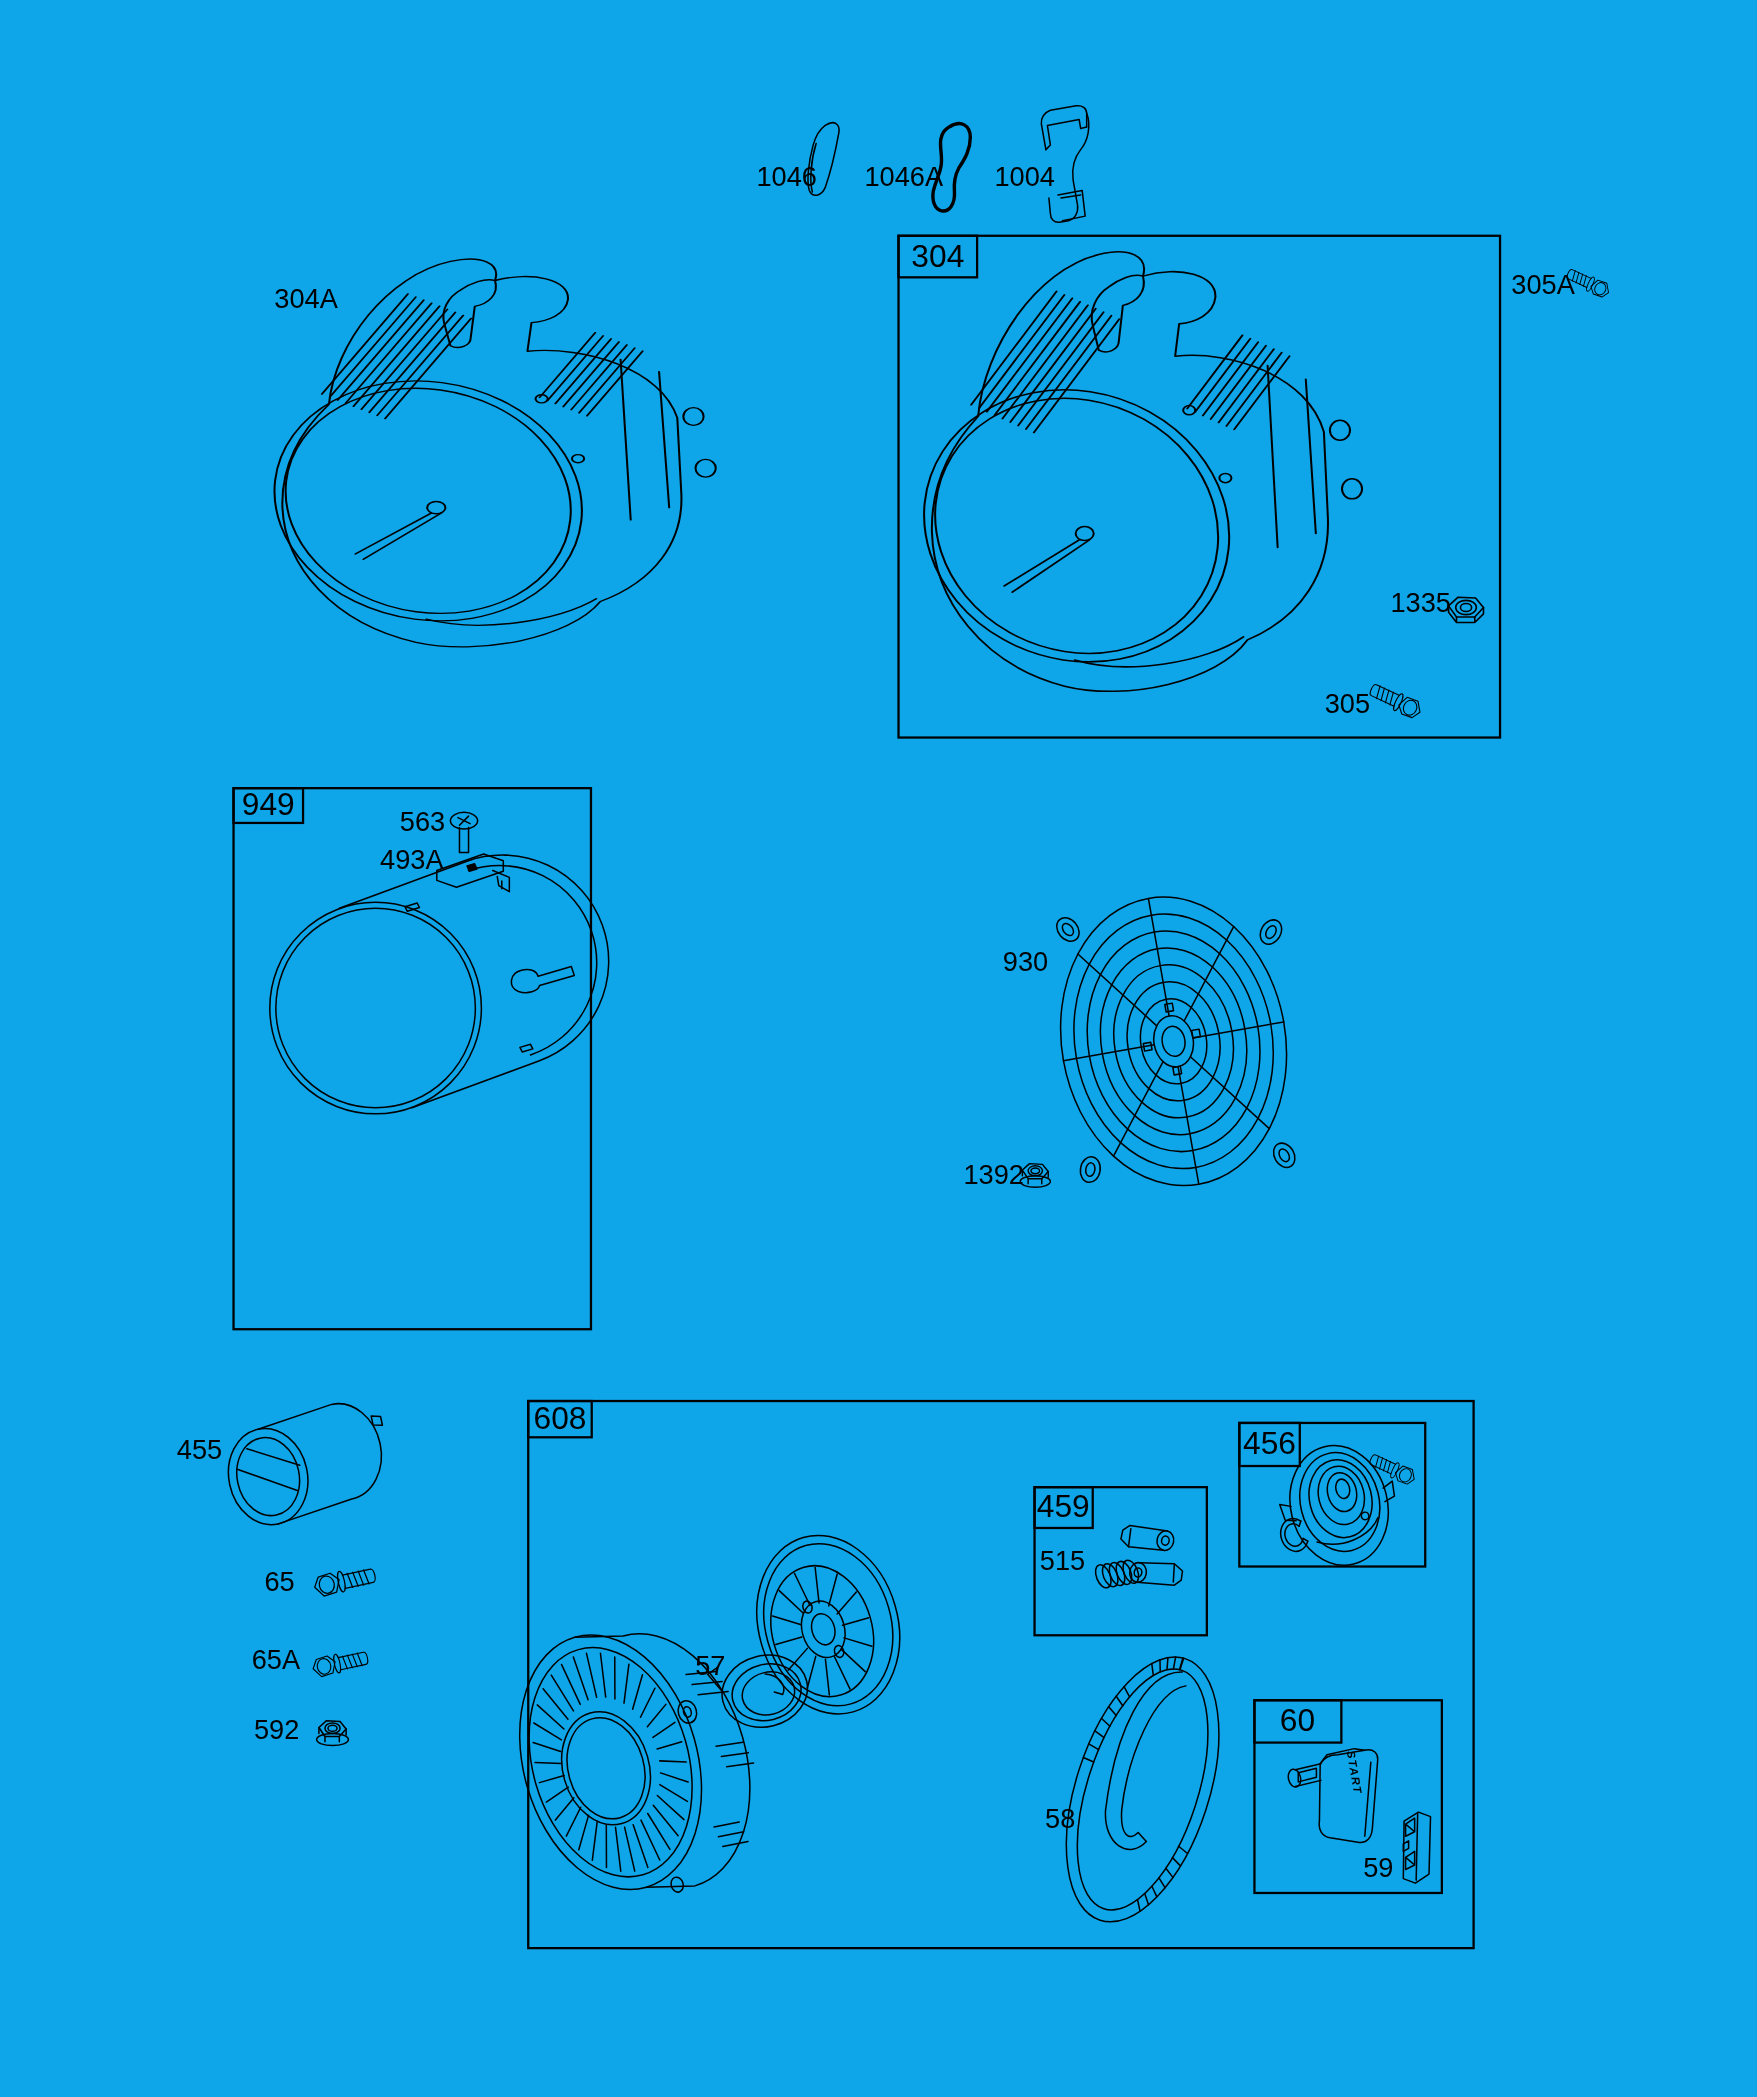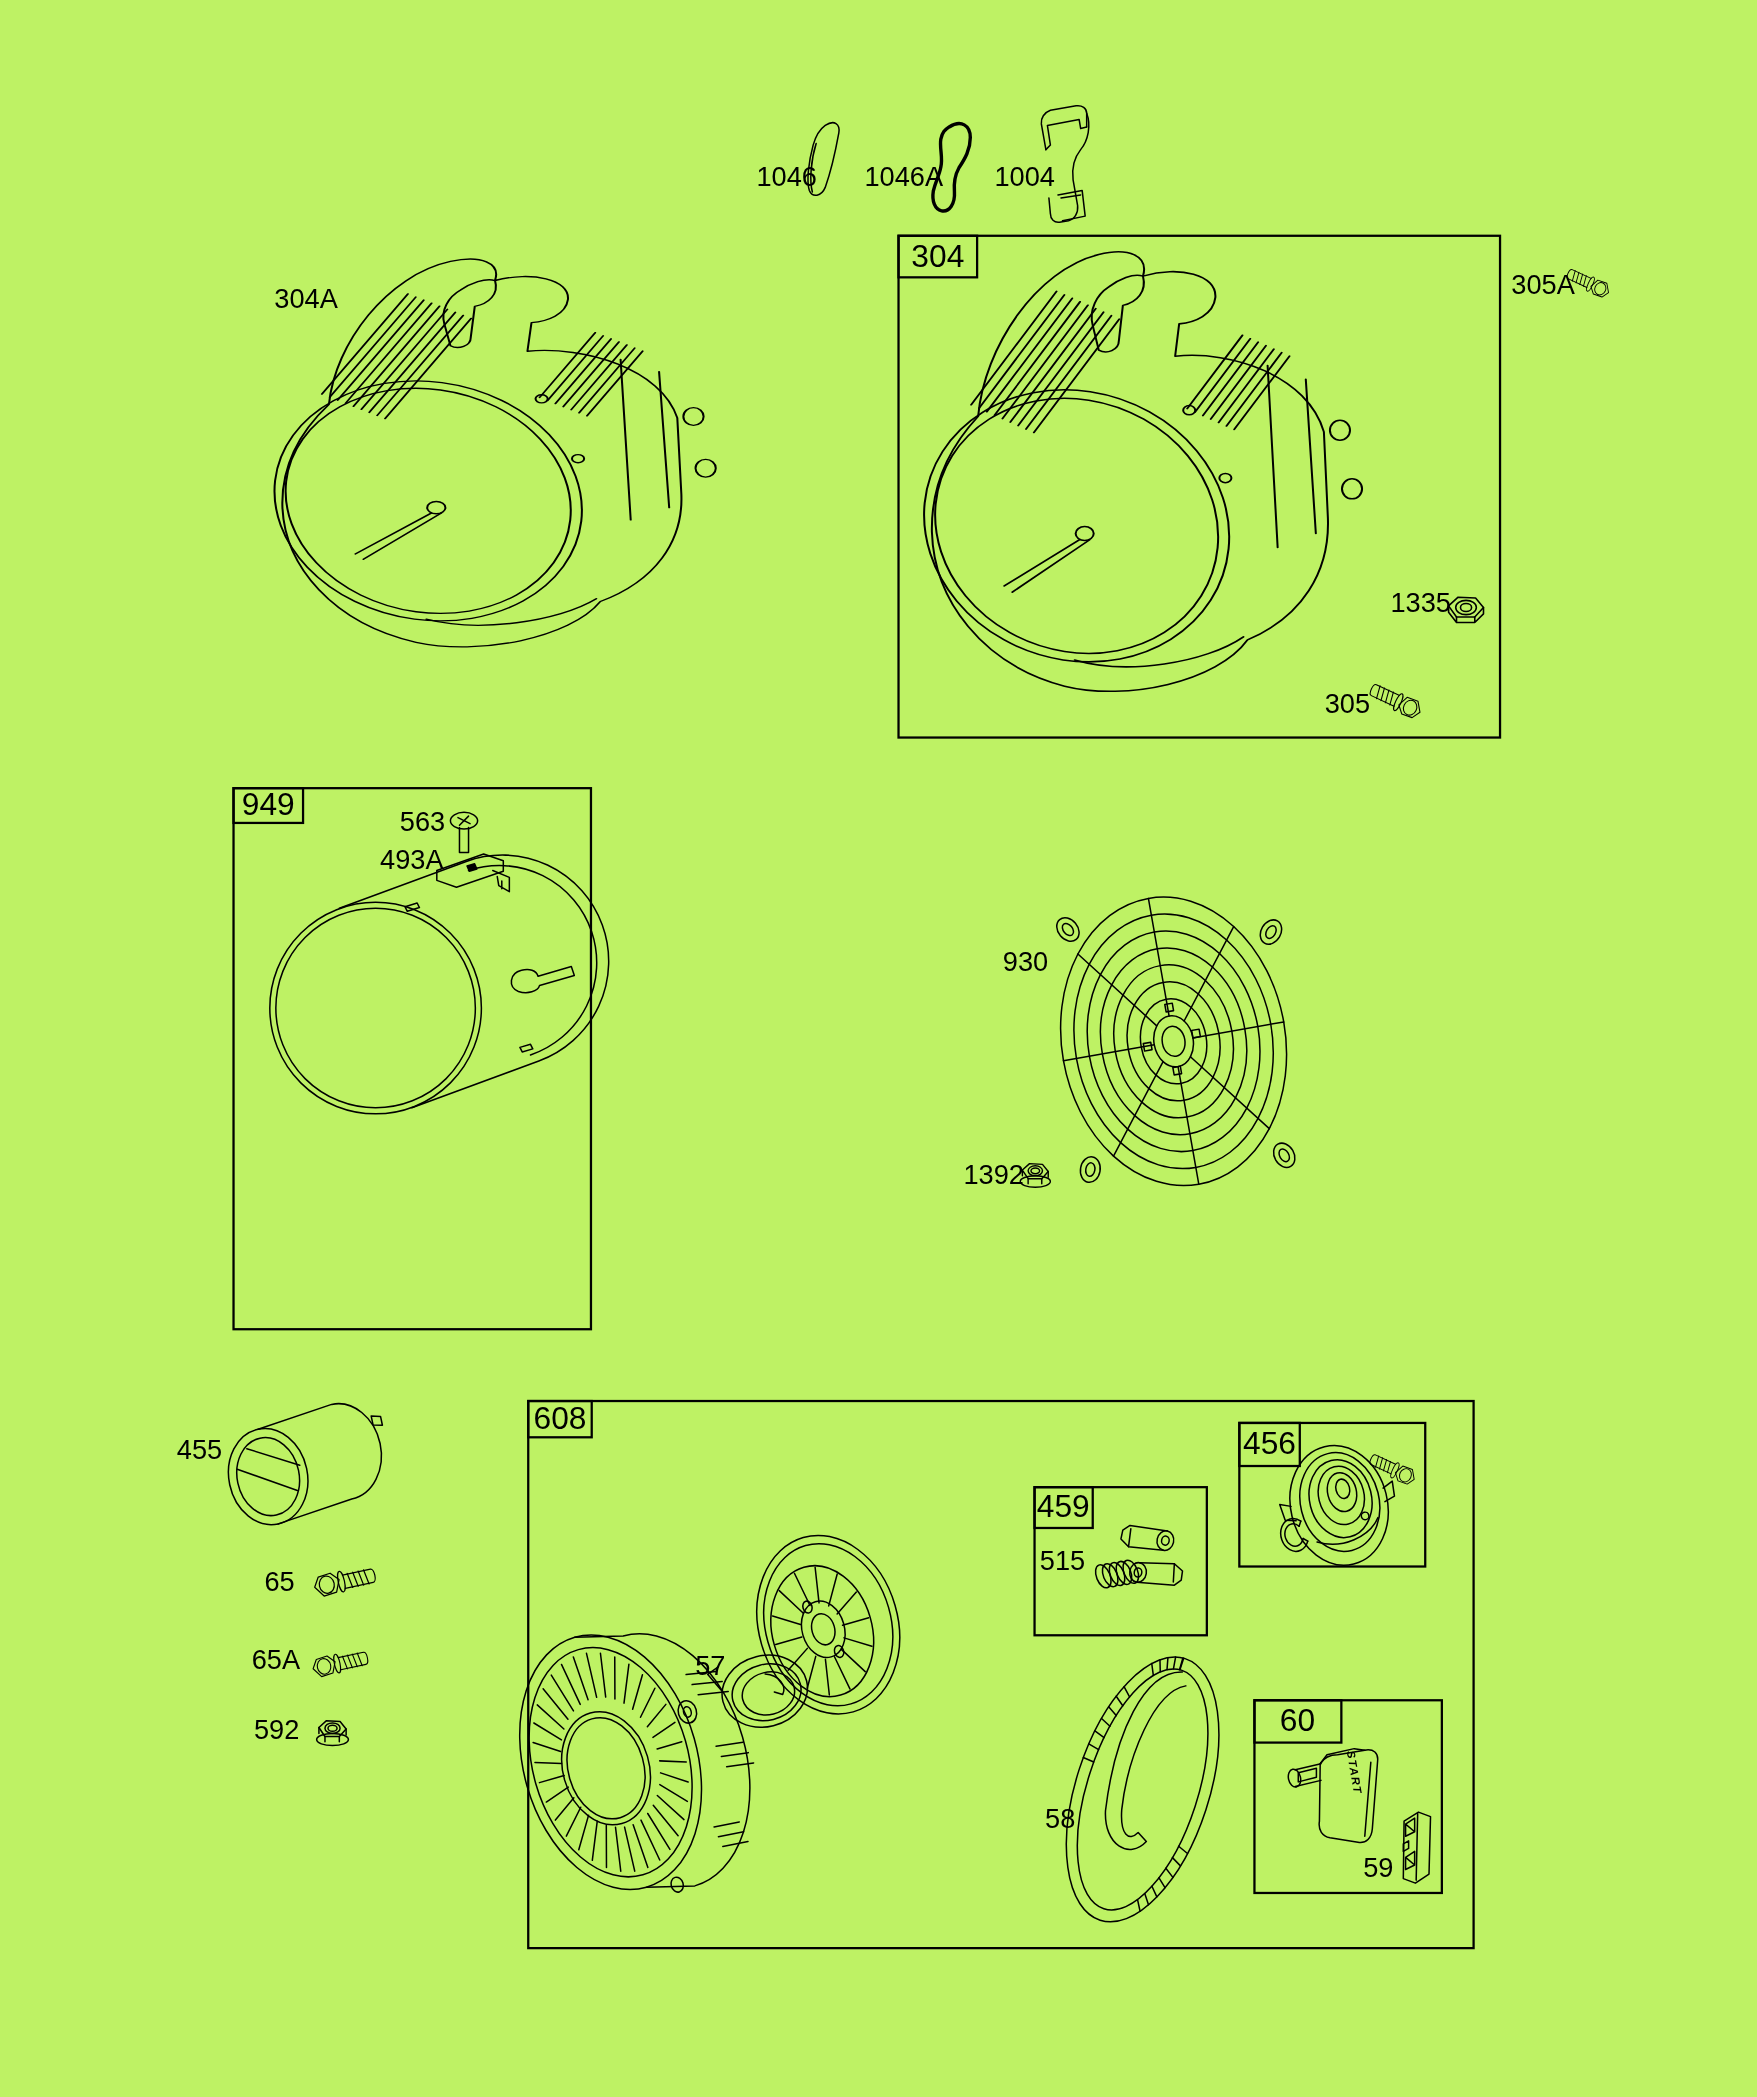--- a/index.html
+++ b/index.html
@@ -1,16 +1,16 @@
 <!DOCTYPE html>
 <html style="font-size:12px"><head>
 <meta charset="utf-8">
 <style>
   html,body{margin:0;padding:0;background:#e8e8e8;}
-  .canvas{position:relative;width:1757px;height:2097px;background:#bef264;margin:0 auto;overflow:hidden;
+  .canvas{position:relative;width:1757px;height:2097px;background:#0ea5e9;margin:0 auto;overflow:hidden;
           font-family:"Liberation Sans", sans-serif;}
   svg{position:absolute;left:0;top:0;}
   svg .art{stroke:#000;fill:none;stroke-width:2;stroke-linecap:round;stroke-linejoin:round;}
   svg .thick{stroke-width:4.5;}
   svg .box{stroke:#000;fill:none;stroke-width:3;}
   svg text{fill:#000;stroke:none;text-anchor:middle;dominant-baseline:middle;
            font-family:"Liberation Sans", sans-serif;}
   svg text.p{font-size:36px;}
   svg text.g{font-size:42px;}
   svg text.molded{font-size:15px;font-weight:bold;font-style:italic;letter-spacing:2px;}

